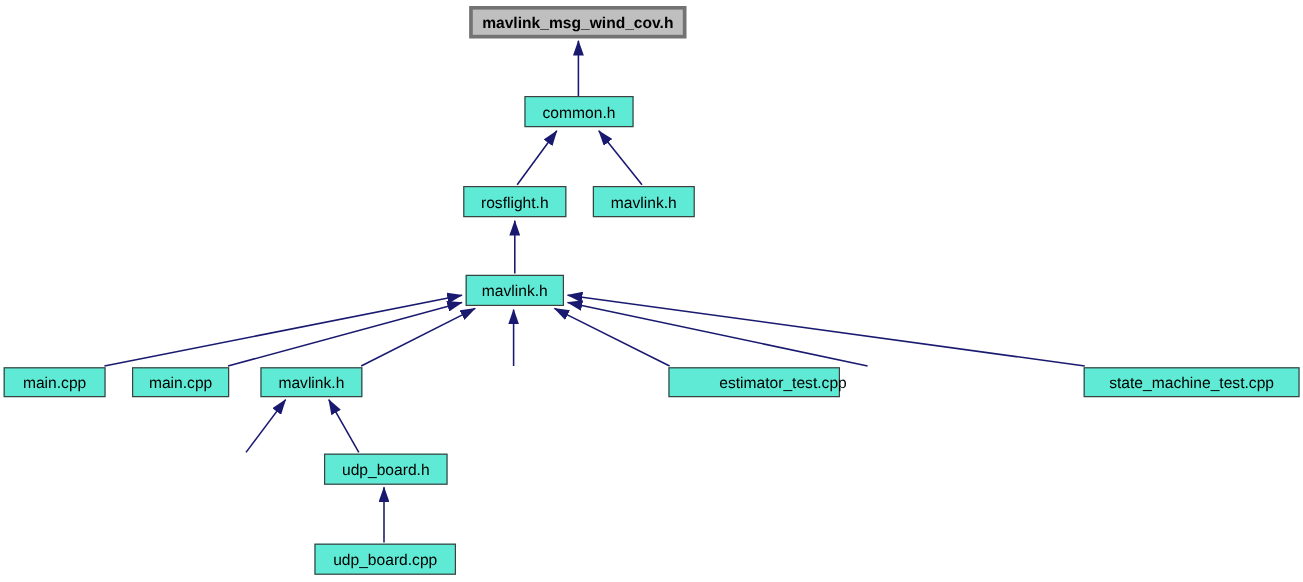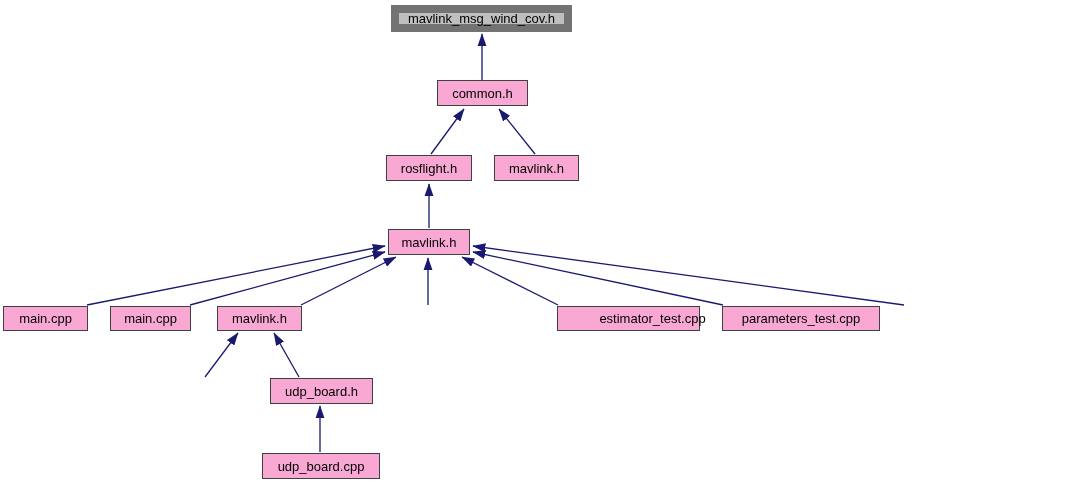--- a/index.html
+++ b/index.html
@@ -20,33 +20,34 @@
   #edges {
     position: absolute;
     left: 0;
     top: 0;
     width: 1086px;
     height: 485px;
   }
   .node {
     position: absolute;
     box-sizing: border-box;
-    background: #f9a8d4;
+    background: #5eead4;
     border: 1px solid #404040;
     display: flex;
     align-items: center;
     justify-content: center;
     white-space: nowrap;
     cursor: pointer;
     line-height: 1;
   }
   .node.root {
     background: #bfbfbf;
-    border: 8px solid #737373;
+    border: 3px solid #737373;
     cursor: default;
+    font-weight: bold;
   }
 </style>
 </head>
 <body>
 
 <div id="canvas">
 
   <svg id="edges" width="1086" height="485" viewBox="0 0 1086 485" xmlns="http://www.w3.org/2000/svg">
     <defs>
       <marker id="arrow" markerWidth="10" markerHeight="7" refX="9.5" refY="3.5" orient="auto" markerUnits="strokeWidth">
@@ -83,21 +84,21 @@
 
   <div class="node" style="left:3px; top:306px; width:85px; height:25px;">main.cpp</div>
 
   <div class="node" style="left:110px; top:306px; width:81px; height:25px;">main.cpp</div>
 
   <div class="node" style="left:217px; top:306px; width:85px; height:25px;">mavlink.h</div>
 
 
   <div class="node" style="left:557px; top:306px; width:143px; height:25px;padding-left:48px;">estimator_test.cpp</div>
 
-  <div class="node" style="left:722px; top:306px; width:158px; height:25px;">parameters_test.cpp</div>
 
+  <div class="node" style="left:903px; top:306px; width:180px; height:25px;">state_machine_test.cpp</div>
 
 
   <div class="node" style="left:270px; top:378px; width:103px; height:26px;text-align:right;">udp_board.h</div>
 
   <div class="node" style="left:262px; top:453px; width:118px; height:26px;">udp_board.cpp</div>
 
 </div>
 
 </body></html>

